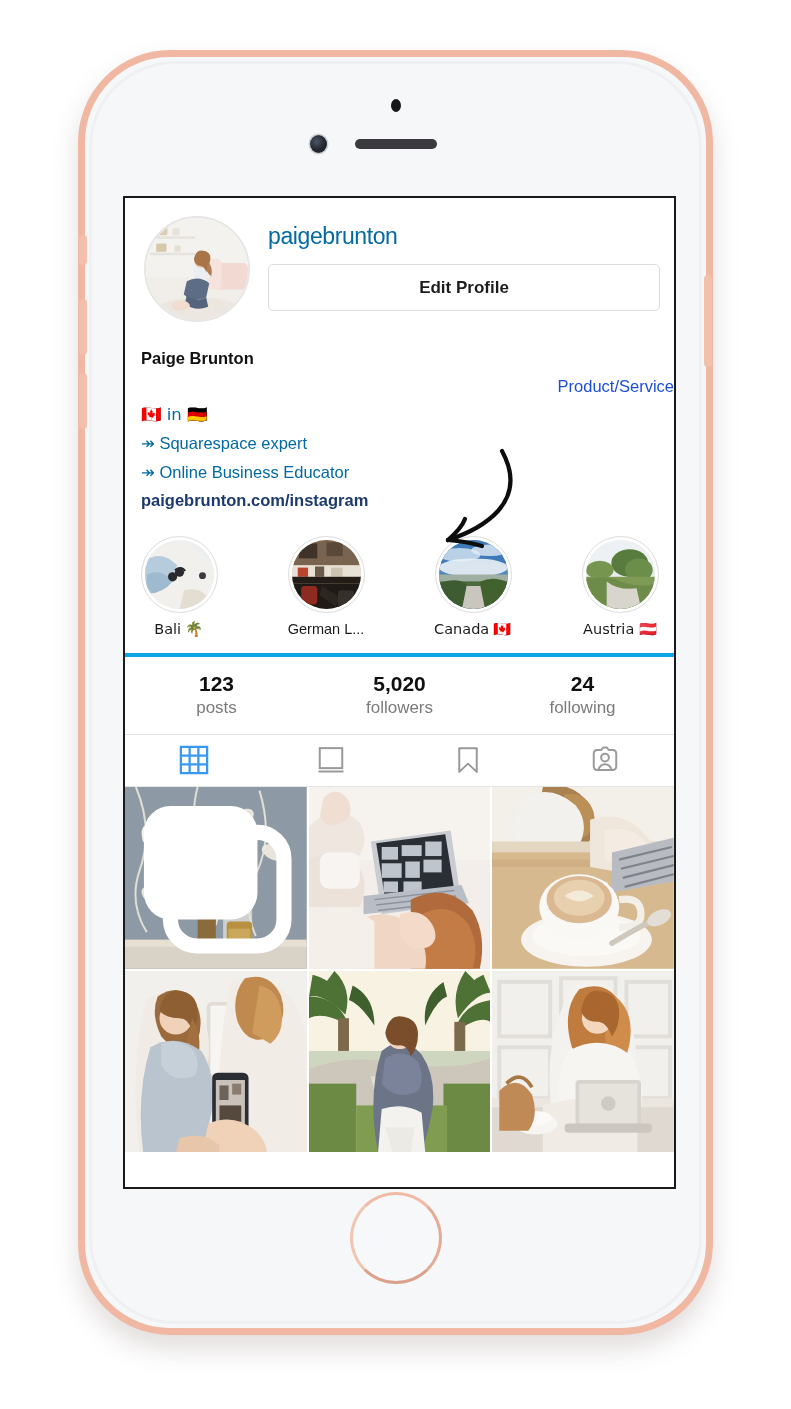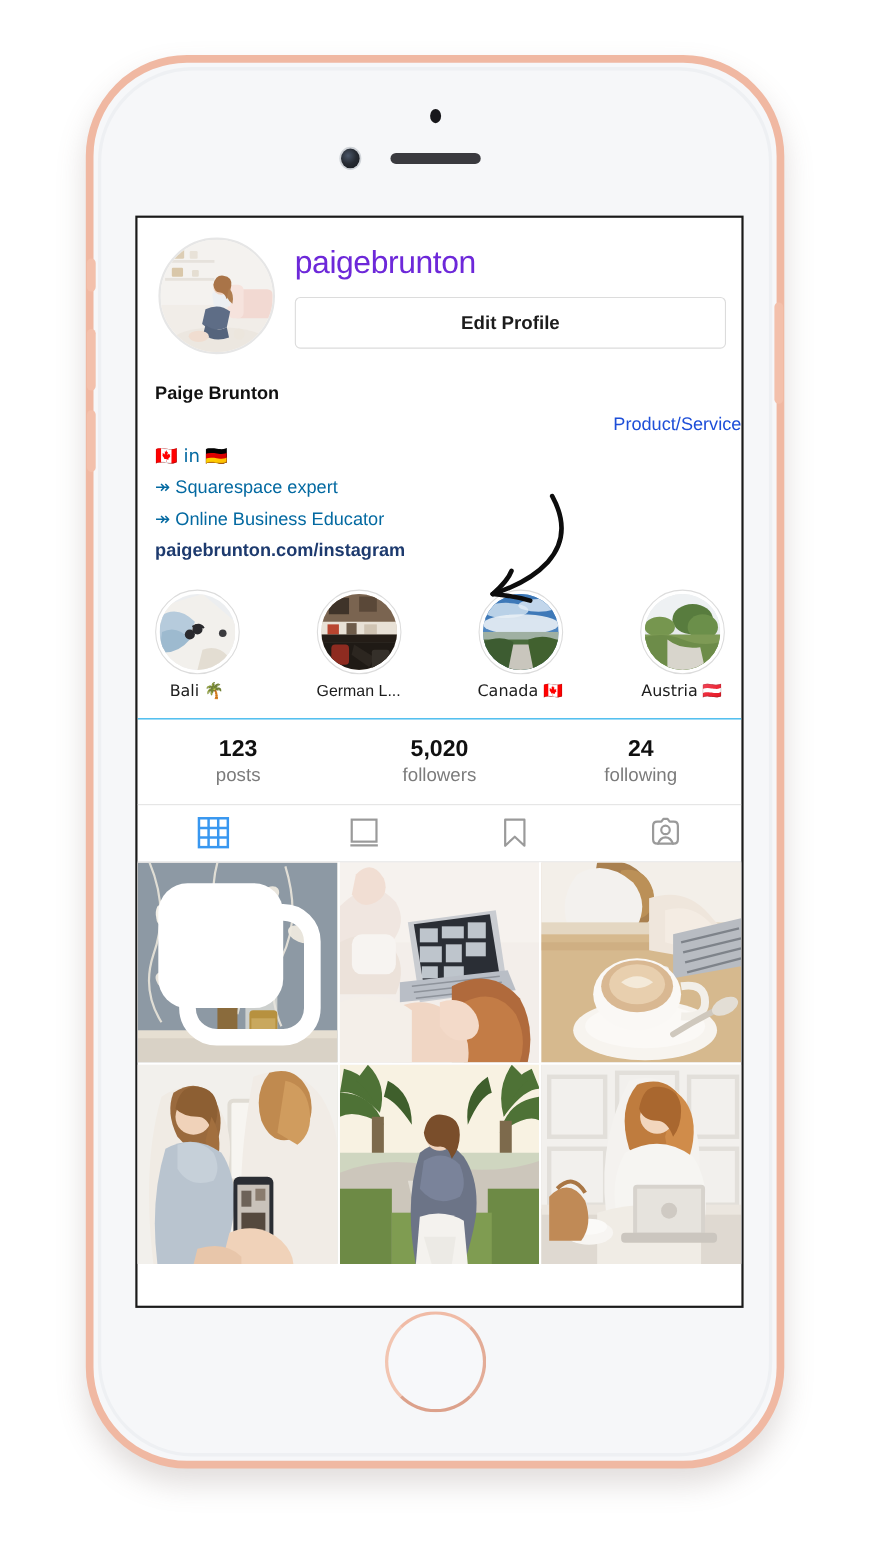--- a/index.html
+++ b/index.html
@@ -112,23 +112,23 @@
     background: #f3f1ee;
   }
   .avatar svg { display: block; width: 100%; height: 100%; }
 
   .head-right {
     flex: 1;
     padding-left: 14px;
     padding-top: 8px;
   }
   .username {
-    font-size: 29px;
+    font-size: 23px;
     font-weight: 400;
-    color: #6d28d9;
+    color: #0369a1;
     letter-spacing: -0.4px;
     line-height: 1.05;
   }
   .edit-profile-btn {
     margin-top: 16px;
     width: 100%;
     height: 47px;
     border: 1px solid #dcdcdc;
     border-radius: 5px;
     background: #ffffff;
@@ -203,21 +203,21 @@
     font-size: 14.5px;
     color: #1c1c1c;
     white-space: nowrap;
     text-align: center;
     line-height: 1.2;
   }
 
   
   .stats {
     display: flex;
-    border-top: 1px solid #0ea5e9;
+    border-top: 4px solid #0ea5e9;
     border-bottom: 1px solid #e4e4e4;
     padding: 14px 0 15px 0;
   }
   .stat {
     flex: 1;
     text-align: center;
     cursor: pointer;
   }
   .stat-num {
     font-size: 21px;

